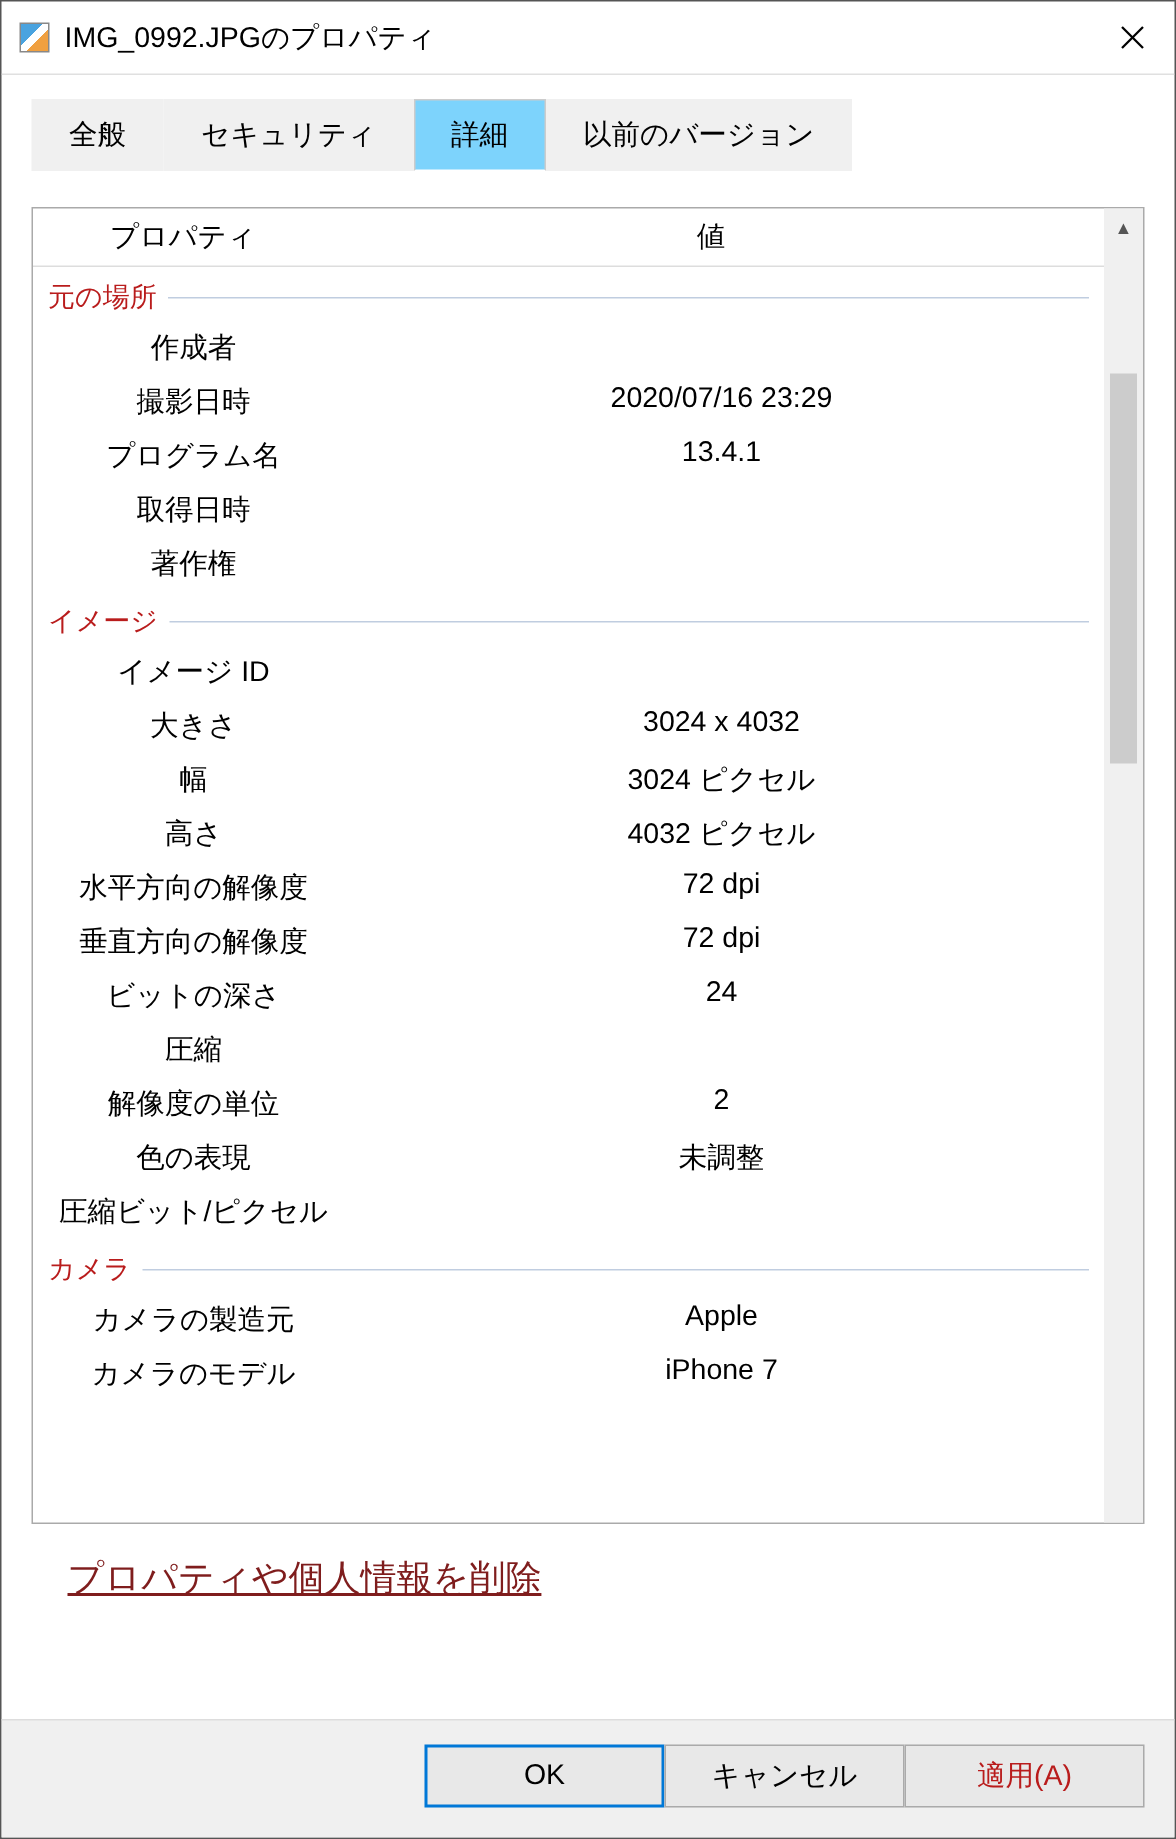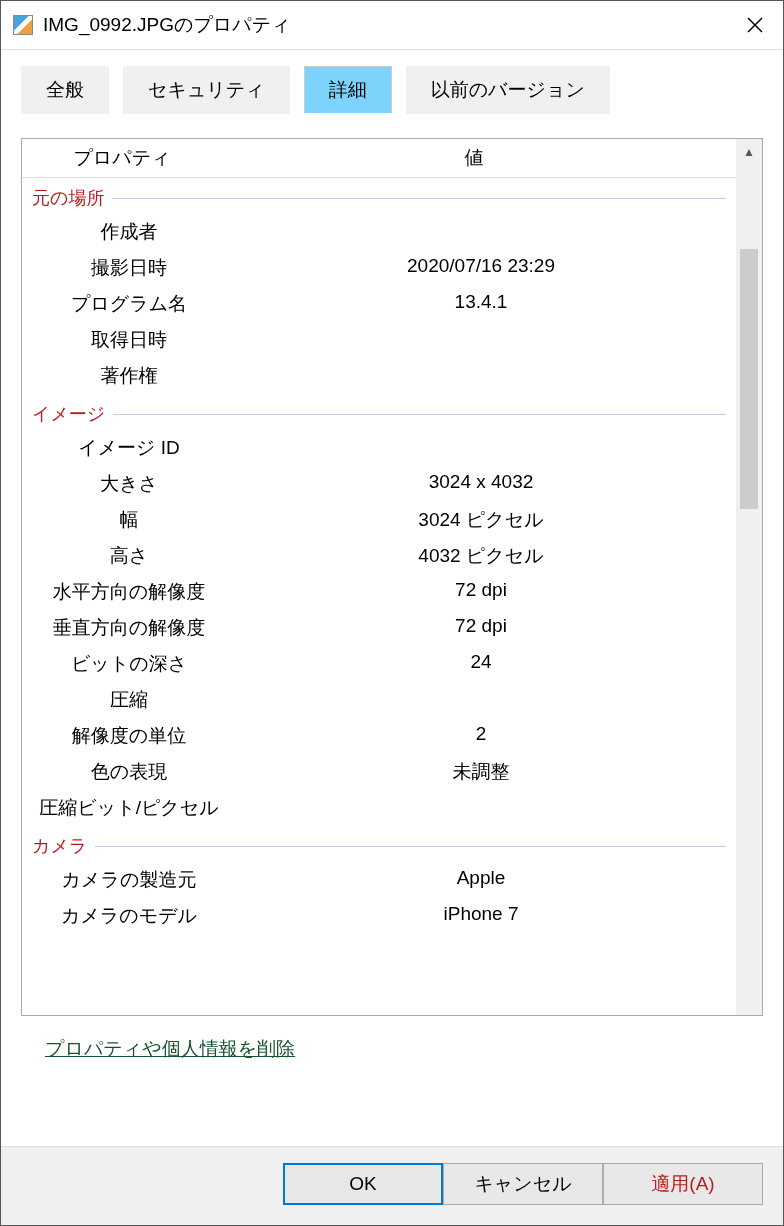--- a/index.html
+++ b/index.html
@@ -29,21 +29,21 @@
 }
 .titlebar-title { flex: 1; font-size: 19px; }
 .close-btn {
   width: 32px; height: 32px;
   display: flex; align-items: center; justify-content: center;
   font-size: 22px; cursor: pointer;
 }
 .tabs {
   display: flex;
   padding: 16px 20px 0 20px;
-  gap: 14px;
+  gap: 0;
 }
 .tab {
   padding: 10px 24px;
   font-size: 19px;
   background: #f0f0f0;
   border: 1px solid transparent;
   cursor: pointer;
 }
 .tab.active {
   background: #7dd3fc;
@@ -109,23 +109,23 @@
   background: #c0cde0;
 }
 .prop-row {
   display: flex;
   padding: 5px 0;
   font-size: 19px;
 }
 .prop-row .col-prop { width: 204px; padding-left: 10px; }
 .prop-row .col-val { flex: 1; }
 .remove-link {
-  color: #14532d;
+  color: #7f1d1d;
   text-decoration: underline;
-  font-size: 19px;
+  font-size: 24px;
   padding: 20px 24px 0 24px;
   cursor: pointer;
   display: inline-block;
 }
 .buttons {
   display: flex;
   justify-content: flex-end;
   padding: 16px 20px 20px 20px;
   background: #f0f0f0;
   border-top: 1px solid #ddd;

